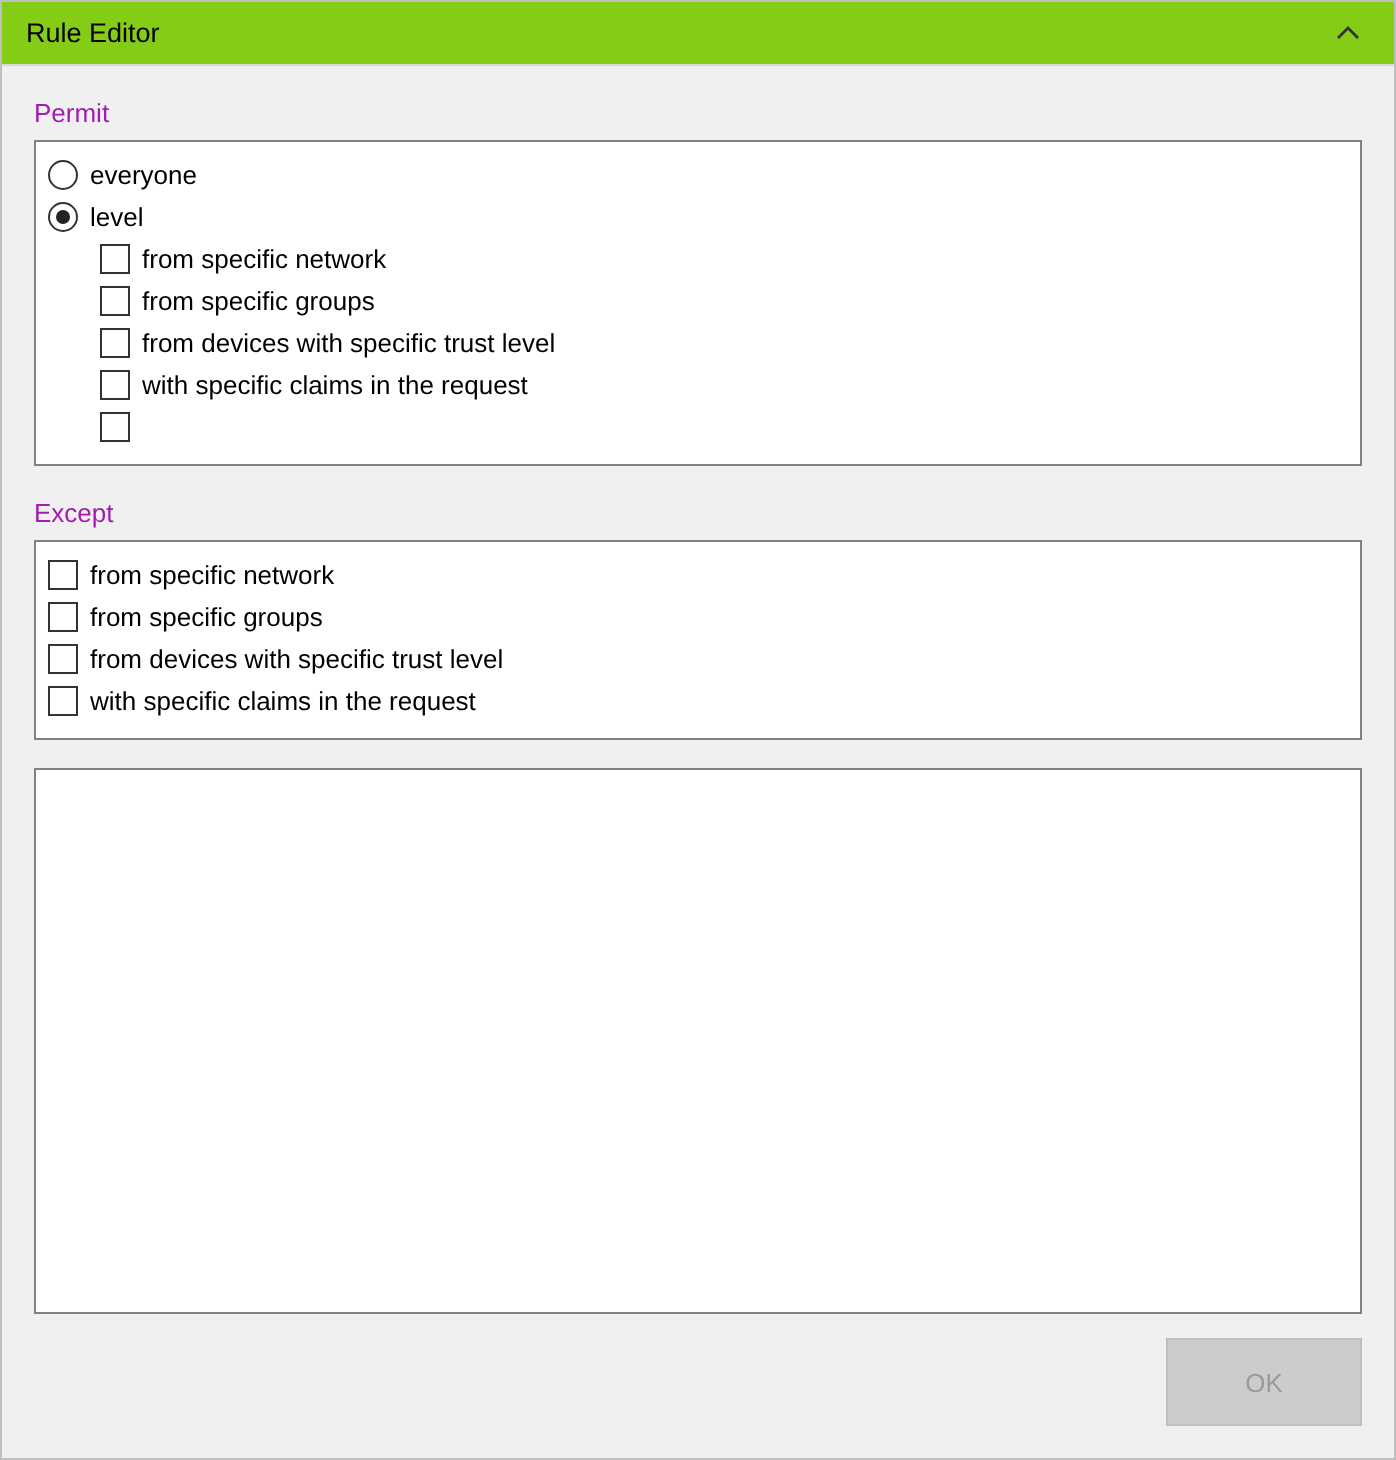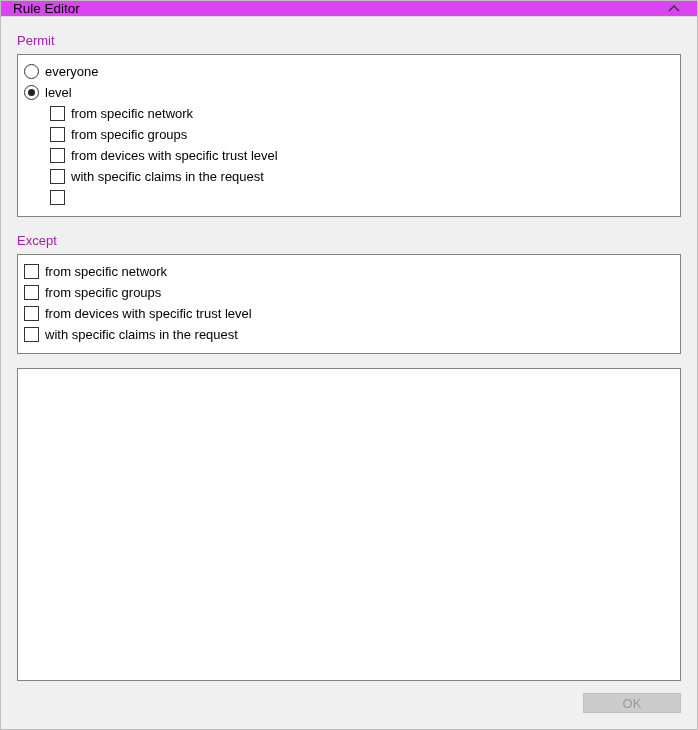--- a/index.html
+++ b/index.html
@@ -13,22 +13,22 @@
     }
     .window {
       width: 698px;
       height: 730px;
       border: 1px solid #bfbfbf;
       background: #f0f0f0;
       display: flex;
       flex-direction: column;
     }
     .titlebar {
-      height: 16px;
-      background: #d946ef;
+      height: 32px;
+      background: #84cc16;
       border-bottom: 1px solid #d9d9d9;
       display: flex;
       align-items: center;
       justify-content: space-between;
       padding: 0 10px 0 12px;
     }
     .titlebar-title {
       font-size: 13.5px;
       color: #000;
     }
@@ -95,21 +95,21 @@
       margin-top: 14px;
     }
     .button-row {
       display: flex;
       justify-content: flex-end;
       gap: 10px;
       padding: 12px 0 2px 0;
     }
     .btn {
       width: 98px;
-      height: 20px;
+      height: 44px;
       font-size: 13px;
       border: 1px solid #adadad;
       background: #e1e1e1;
       cursor: pointer;
       display: inline-flex;
       align-items: center;
       justify-content: center;
     }
     .btn.disabled {
       color: #9a9a9a;

